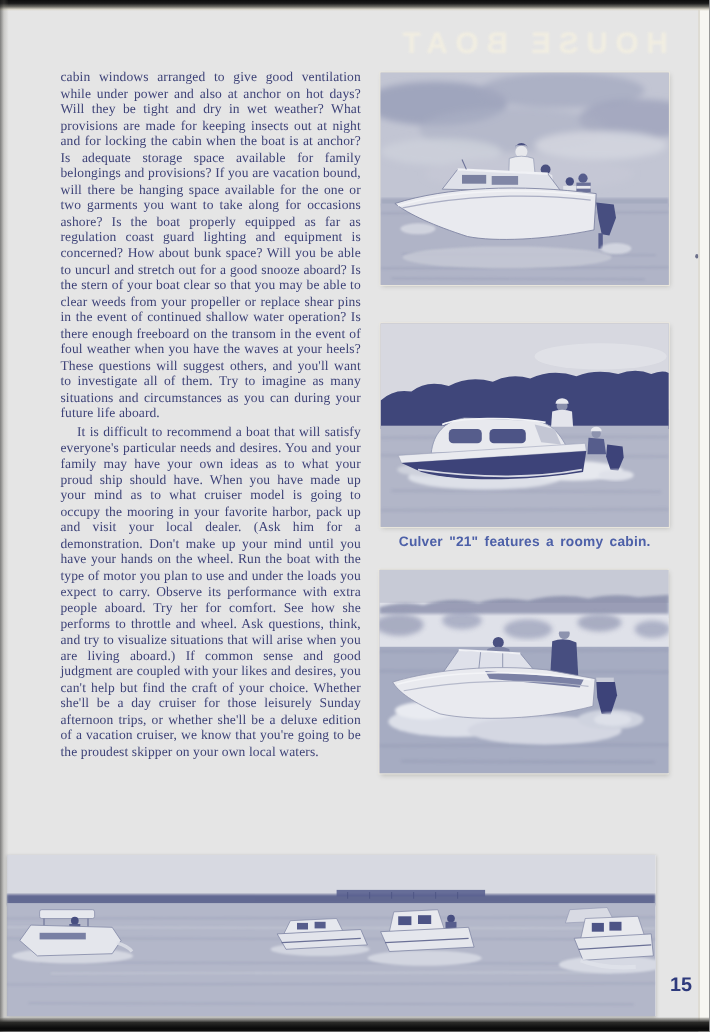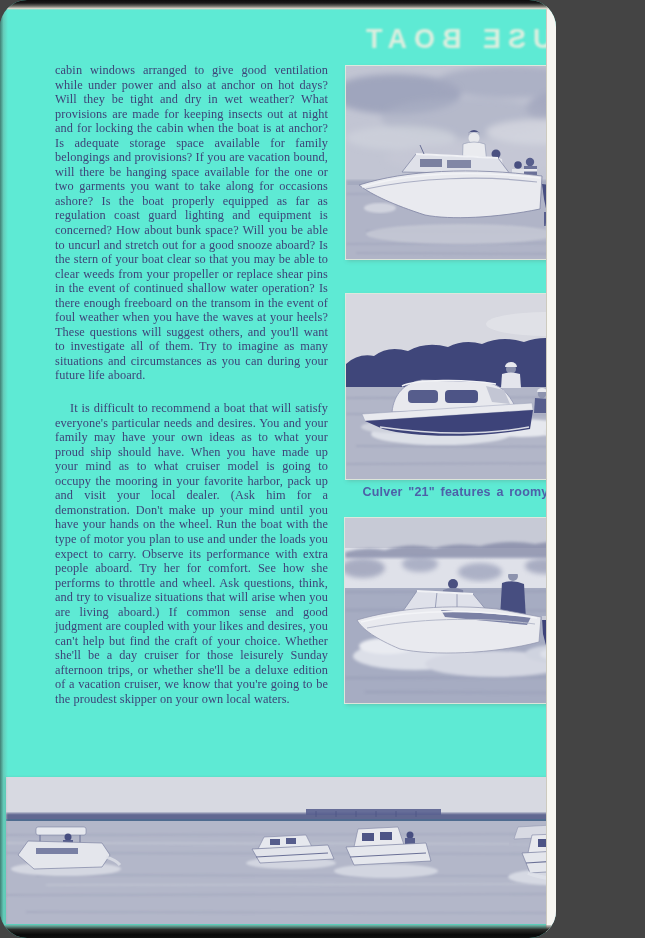--- a/index.html
+++ b/index.html
@@ -1,39 +1,39 @@
 <!DOCTYPE html>
 <html><head>
 <meta charset="utf-8">
 <style>
   html,body{margin:0;padding:0;background:#444;}
-  .scan{position:relative;width:556px;height:938px;overflow:hidden;
+  .scan{position:relative;width:645px;height:938px;overflow:hidden;
         background:linear-gradient(180deg,#f1edе0 0%,#ece8db 10%,#ebe7da 65%,#e8e4d7 100%);
-        background-color:#5eead4;
-        font-family:"Liberation Serif",serif;border-radius:27px;}
+        background-color:#e5e5e5;
+        font-family:"Liberation Serif",serif;}
   
   .edge-top{position:absolute;left:0;top:0;width:645px;height:10px;
         background:linear-gradient(180deg,#0d0d0d 0%,#1a1a1a 30%,#6a6963 60%,#d8d4c8 85%,rgba(216,212,200,0) 100%);z-index:9;}
   .edge-left{position:absolute;left:0;top:0;width:8px;height:938px;
         background:linear-gradient(90deg,rgba(40,40,38,.55) 0%,rgba(120,118,110,.25) 45%,rgba(0,0,0,0) 100%);z-index:9;}
   .edge-right{position:absolute;right:0;top:0;width:9px;height:938px;background:#f7f6f2;
         border-left:1px solid #cdcabe;z-index:8;}
   .edge-bottom{position:absolute;left:0;bottom:0;width:645px;height:13px;
         background:linear-gradient(180deg,rgba(150,148,140,.4) 0%,#2a2a28 35%,#0a0a0a 75%,#111 100%);z-index:10;}
   
   .ghost{position:absolute;left:333px;top:21px;width:300px;height:36px;
         transform:scaleX(-1);text-align:center;
         font:800 27px/36px "Liberation Sans",sans-serif;letter-spacing:7px;
         color:#f3efe1;opacity:.85;filter:blur(1px);}
   
   .article{position:absolute;left:55px;top:63px;width:273px;}
   .article p{margin:0;text-align:justify;color:#3e4378;
         font:12.3px/14.55em "Liberation Serif",serif;
         font-size:12.3px;line-height:14.55px;letter-spacing:.1px;}
-  .article p.indent{text-indent:15px;margin-top:18px;}
+  .article p.indent{text-indent:15px;margin-top:2px;}
   
   .fig{position:absolute;width:262px;margin:0;}
   .fig1{left:346px;top:66px;}
   .fig2{left:346px;top:294px;}
   .fig3{left:345px;top:518px;}
   .photo{width:262px;background:#b9bcca;box-shadow:0 0 0 1px rgba(235,232,222,.9),1px 2px 4px rgba(90,90,80,.25);}
   .photo svg{display:block;}
   .cap{margin-top:6px;text-align:center;color:#4d60a8;
        font:700 12.5px/15px "Liberation Sans",sans-serif;letter-spacing:.2px;word-spacing:2px;}
   

